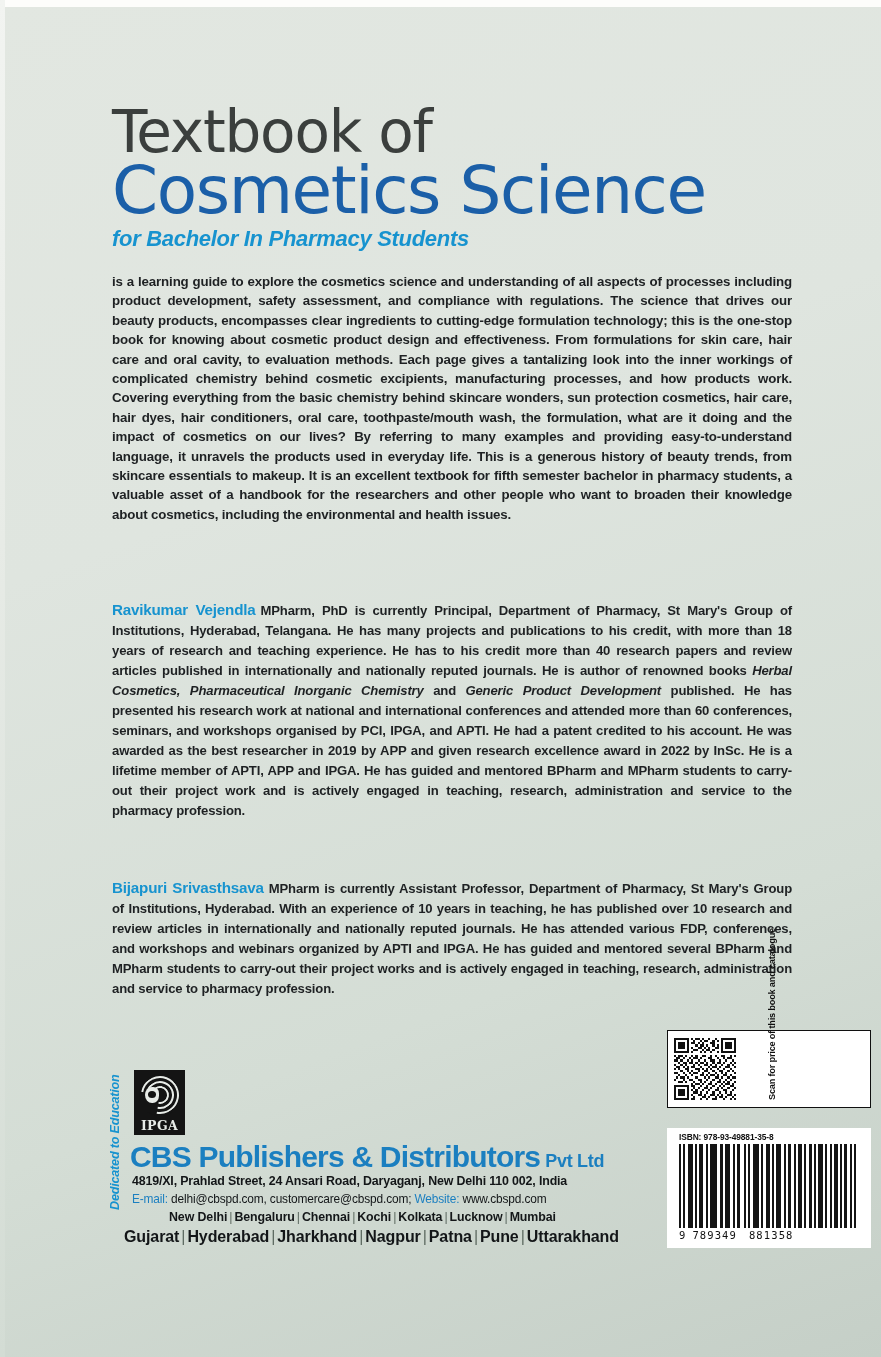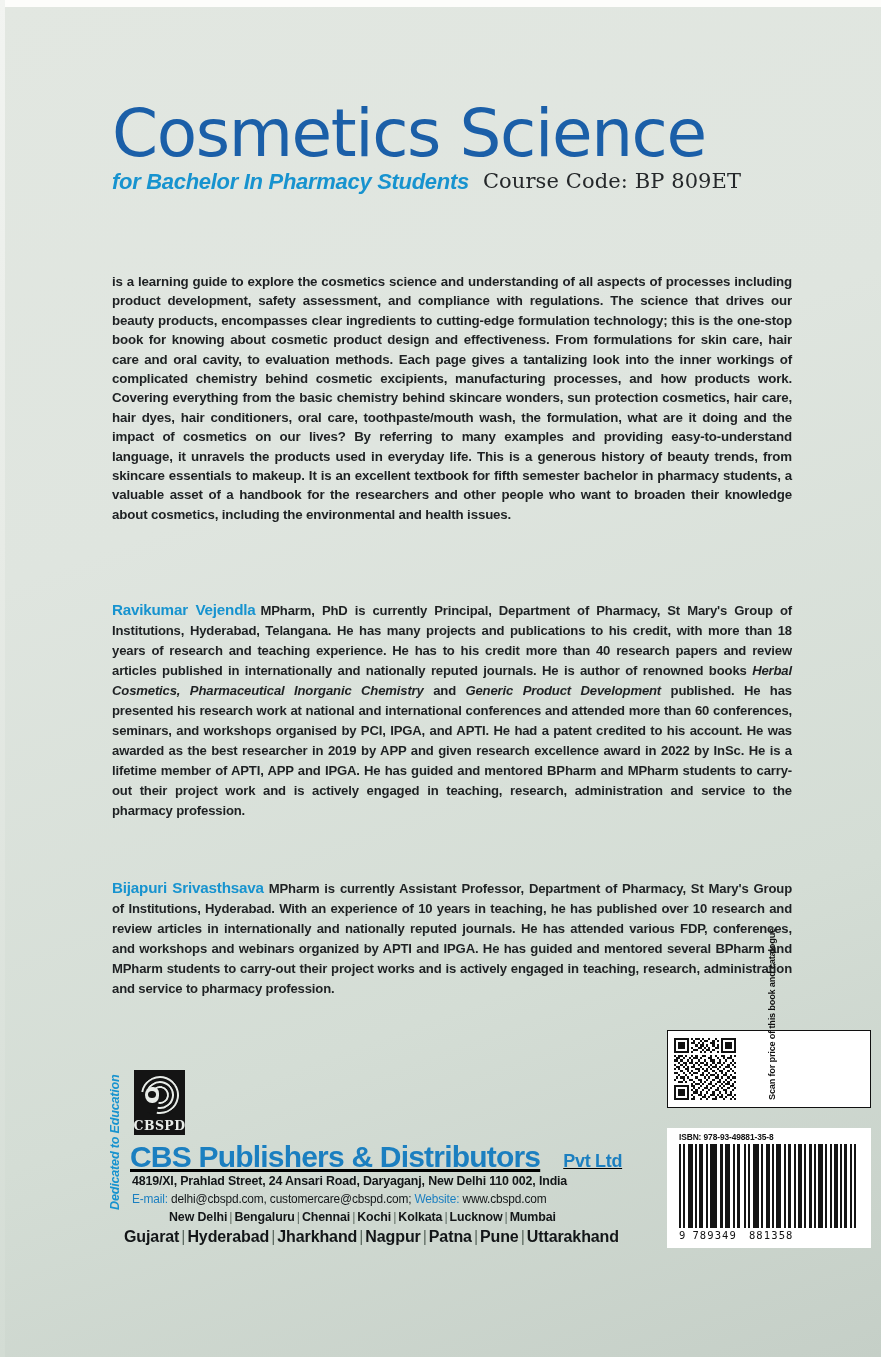--- a/index.html
+++ b/index.html
@@ -121,21 +121,21 @@
   }
   .logo-mark .mark-text {
     font-size:12.5px; font-weight:bold; color:#e8ece8;
     letter-spacing:0.4px; margin-top:2px;
     font-family:"DejaVu Serif", serif;
   }
 
   .pub-name {
     position:absolute; left:18px; top:78px;
     white-space:nowrap;
-    display:flex; align-items:baseline; gap:23px;text-decoration:underline;
+    display:flex; align-items:baseline; gap:5px;
   }
   .pub-name .main {
     font-size:30px; font-weight:bold; color:#1b7fc0;
     letter-spacing:-0.8px;
   }
   .pub-name .suffix {
     font-size:18px; font-weight:bold; color:#1b7fc0;
     letter-spacing:-0.3px;
   }
 
@@ -210,24 +210,24 @@
 </style>
 </head>
 <body>
 
 <div id="cover">
 
   <div class="top-trim"></div>
   <div class="left-trim"></div>
 
   <div class="title-block">
+    <div class="title-line1">Textbook of</div>
     <div class="title-line2">Cosmetics Science</div>
     <div class="subtitle-row">
       <div class="subtitle">for Bachelor In Pharmacy Students</div>
-      <div class="course-code">Course Code: BP 809ET</div>
     </div>
   </div>
 
   <div class="blurb">is a learning guide to explore the cosmetics science and understanding of all aspects of processes including product development, safety assessment, and compliance with regulations.  The science that drives our beauty products, encompasses clear ingredients to cutting-edge formulation technology; this is the one-stop book for knowing about cosmetic product design and effectiveness. From formulations for skin care, hair care and oral cavity, to evaluation methods. Each page gives a tantalizing look into the inner workings of  complicated chemistry behind cosmetic excipients, manufacturing processes, and how products work. Covering everything from the basic chemistry behind skincare  wonders, sun protection cosmetics, hair care, hair dyes, hair conditioners, oral care, toothpaste/mouth wash, the formulation, what are it doing and the impact of cosmetics on our lives? By referring to many examples and providing easy-to-understand language, it unravels the products used in everyday life. This is a generous history of beauty trends, from skincare essentials to makeup. It is an excellent textbook for fifth semester bachelor in pharmacy students, a valuable asset of a handbook for the researchers and other people who want to broaden their knowledge about cosmetics, including the environmental and health issues.</div>
 
   <div class="bio" id="bio-1">
     <span class="author-name">Ravikumar Vejendla</span><span>MPharm, PhD is currently Principal, Department of Pharmacy, St Mary's Group of Institutions, Hyderabad, Telangana. He has many projects and publications to his credit, with more than 18 years of research and teaching experience. He has to his credit more than 40 research papers and review articles published in internationally and nationally reputed journals. He is author of renowned books </span><em>Herbal Cosmetics, Pharmaceutical Inorganic Chemistry</em><span> and </span><em>Generic Product Development</em><span> published. He has presented his research work at national and international conferences and attended more than 60 conferences, seminars, and workshops organised by PCI, IPGA, and APTI. He had a patent credited to his account. He was awarded as the best researcher in 2019 by APP and given research excellence award in 2022 by InSc. He is a lifetime member of APTI, APP and IPGA. He has guided and mentored BPharm and MPharm students to carry-out their project work and is actively engaged in teaching, research, administration and service to the pharmacy profession.</span>
   </div>
 
   <div class="bio" id="bio-2">
@@ -238,21 +238,21 @@
 
     <div class="ded-edu">Dedicated to Education</div>
 
     <div class="logo-mark">
       <div class="disc">
         <span class="ring r1"></span>
         <span class="ring r2"></span>
         <span class="ring r3"></span>
         <span class="core"></span>
       </div>
-      <div class="mark-text">CBSPD</div>
+      <div class="mark-text">IPGA</div>
     </div>
 
     <div class="pub-name">
       <span class="main">CBS Publishers &amp; Distributors</span>
       <span class="suffix">Pvt Ltd</span>
     </div>
 
     <div class="pub-addr">4819/XI, Prahlad Street, 24 Ansari Road, Daryaganj, New Delhi 110 002, India</div>
 
     <div class="pub-email">

